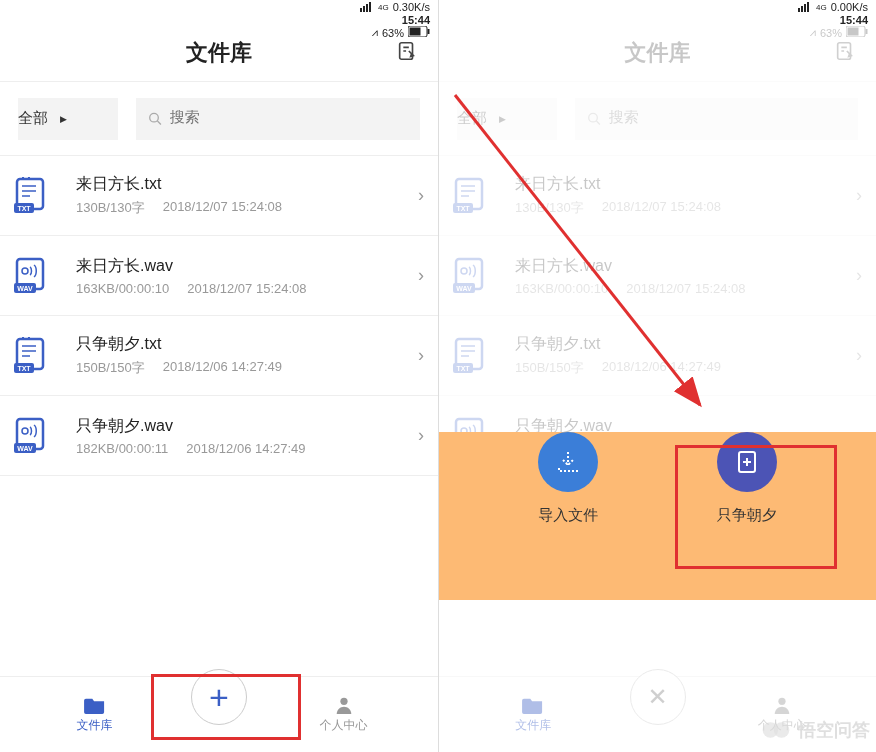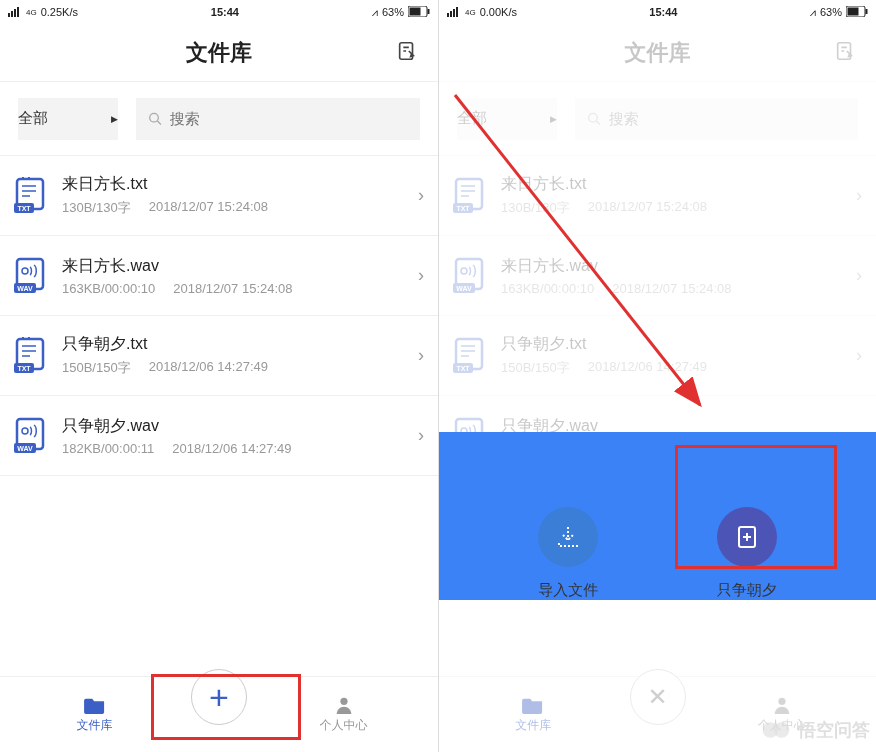--- a/index.html
+++ b/index.html
@@ -19,24 +19,25 @@
       display: flex;
       flex-direction: column;
     }
     .screen.right { border-left: 1px solid #ddd; }
 
     
     .status-bar {
       height: 24px;
       display: flex;
       justify-content: space-between;
-      align-items: center;
-      padding: 6px 8px;
+      align-items: flex-end;
+      padding: 0 8px;
       font-size: 11px;
       color: #222;
+      flex-direction: column;
     }
     .status-bar .left, .status-bar .right-part { display: flex; align-items: center; gap: 4px; }
     .signal svg { width: 14px; height: 12px; }
 
     
     .header {
       height: 58px;
       border-bottom: 1px solid #eee;
       display: flex;
       align-items: center;
@@ -55,47 +56,47 @@
       padding: 0 18px;
       gap: 18px;
       border-bottom: 1px solid #eee;
     }
     .filter-btn {
       width: 100px;
       height: 42px;
       background: #f3f3f3;
       display: flex;
       align-items: center;
-      justify-content: space-between;
+      justify-content: flex-start;
       font-size: 15px;
       color: #333;
-      gap: 0;
+      gap: 12px;
     }
     .filter-btn .tri { font-size: 9px; }
     .search-box {
       flex: 1;
       height: 42px;
       background: #f3f3f3;
       display: flex;
       align-items: center;
       padding: 0 12px;
       gap: 8px;
     }
     .search-icon { width: 15px; height: 15px; color: #aaa; }
-    .search-input { border: none; background: transparent; outline: none; font-size: 15px; color: #999; width: 100%; }
+    .search-input { border: none; background: transparent; outline: none; font-size: 15px; color: #999; width: 100%; font-family: Liberation Mono, monospace; }
 
     
     .file-list { flex: 1; overflow: hidden; }
     .file-item {
       height: 80px;
       display: flex;
       align-items: center;
       padding: 0 14px;
       border-bottom: 1px solid #eee;
-      gap: 14px;
+      gap: 28px;
     }
     .file-icon { width: 34px; height: 38px; flex-shrink: 0; }
     .file-info { flex: 1; display: flex; flex-direction: column; gap: 4px; }
     .file-name { font-size: 16px; color: #222; }
     .file-meta { display: flex; gap: 18px; font-size: 13px; color: #999; }
     .chevron { color: #999; font-size: 18px; }
 
     
     .bottom-nav {
       height: 76px;
@@ -147,24 +148,24 @@
       position: absolute;
       inset: 0;
       background: rgba(255,255,255,0.75);
     }
     .action-popup {
       position: absolute;
       bottom: 76px;
       left: 0;
       right: 0;
       height: 168px;
-      background: #3b82f6;
+      background: #fdba74;
       display: flex;
       justify-content: space-around;
-      align-items: flex-end;
+      align-items: flex-start;
       padding: 0 40px;
     }
     .action-item {
       display: flex;
       flex-direction: column;
       align-items: center;
       gap: 14px;
     }
     .action-circle {
       width: 60px;
@@ -207,21 +208,21 @@
 <div class="screen left">
   <div class="status-bar">
     <div class="left">
       <span class="signal"><svg viewBox="0 0 14 12">
             <rect x="0" y="8" width="2" height="4" fill="#222"></rect>
             <rect x="3" y="6" width="2" height="6" fill="#222"></rect>
             <rect x="6" y="4" width="2" height="8" fill="#222"></rect>
             <rect x="9" y="2" width="2" height="10" fill="#222"></rect>
           </svg></span>
       <span style="font-size:8px">4G</span>
-      <span>0.25K/s</span>
+      <span>0.30K/s</span>
     </div>
     <span style="font-weight:600">15:44</span>
     <div class="right-part">
       <span>⩘</span>
       <span>63%</span>
       <span><svg width="22" height="11" viewBox="0 0 22 11">
             <rect x="0" y="0" width="19" height="11" rx="2" fill="none" stroke="#222" stroke-width="1"></rect>
             <rect x="1.5" y="1.5" width="11" height="8" fill="#222"></rect>
             <rect x="19.5" y="3" width="2" height="5" fill="#222"></rect>
           </svg></span>

